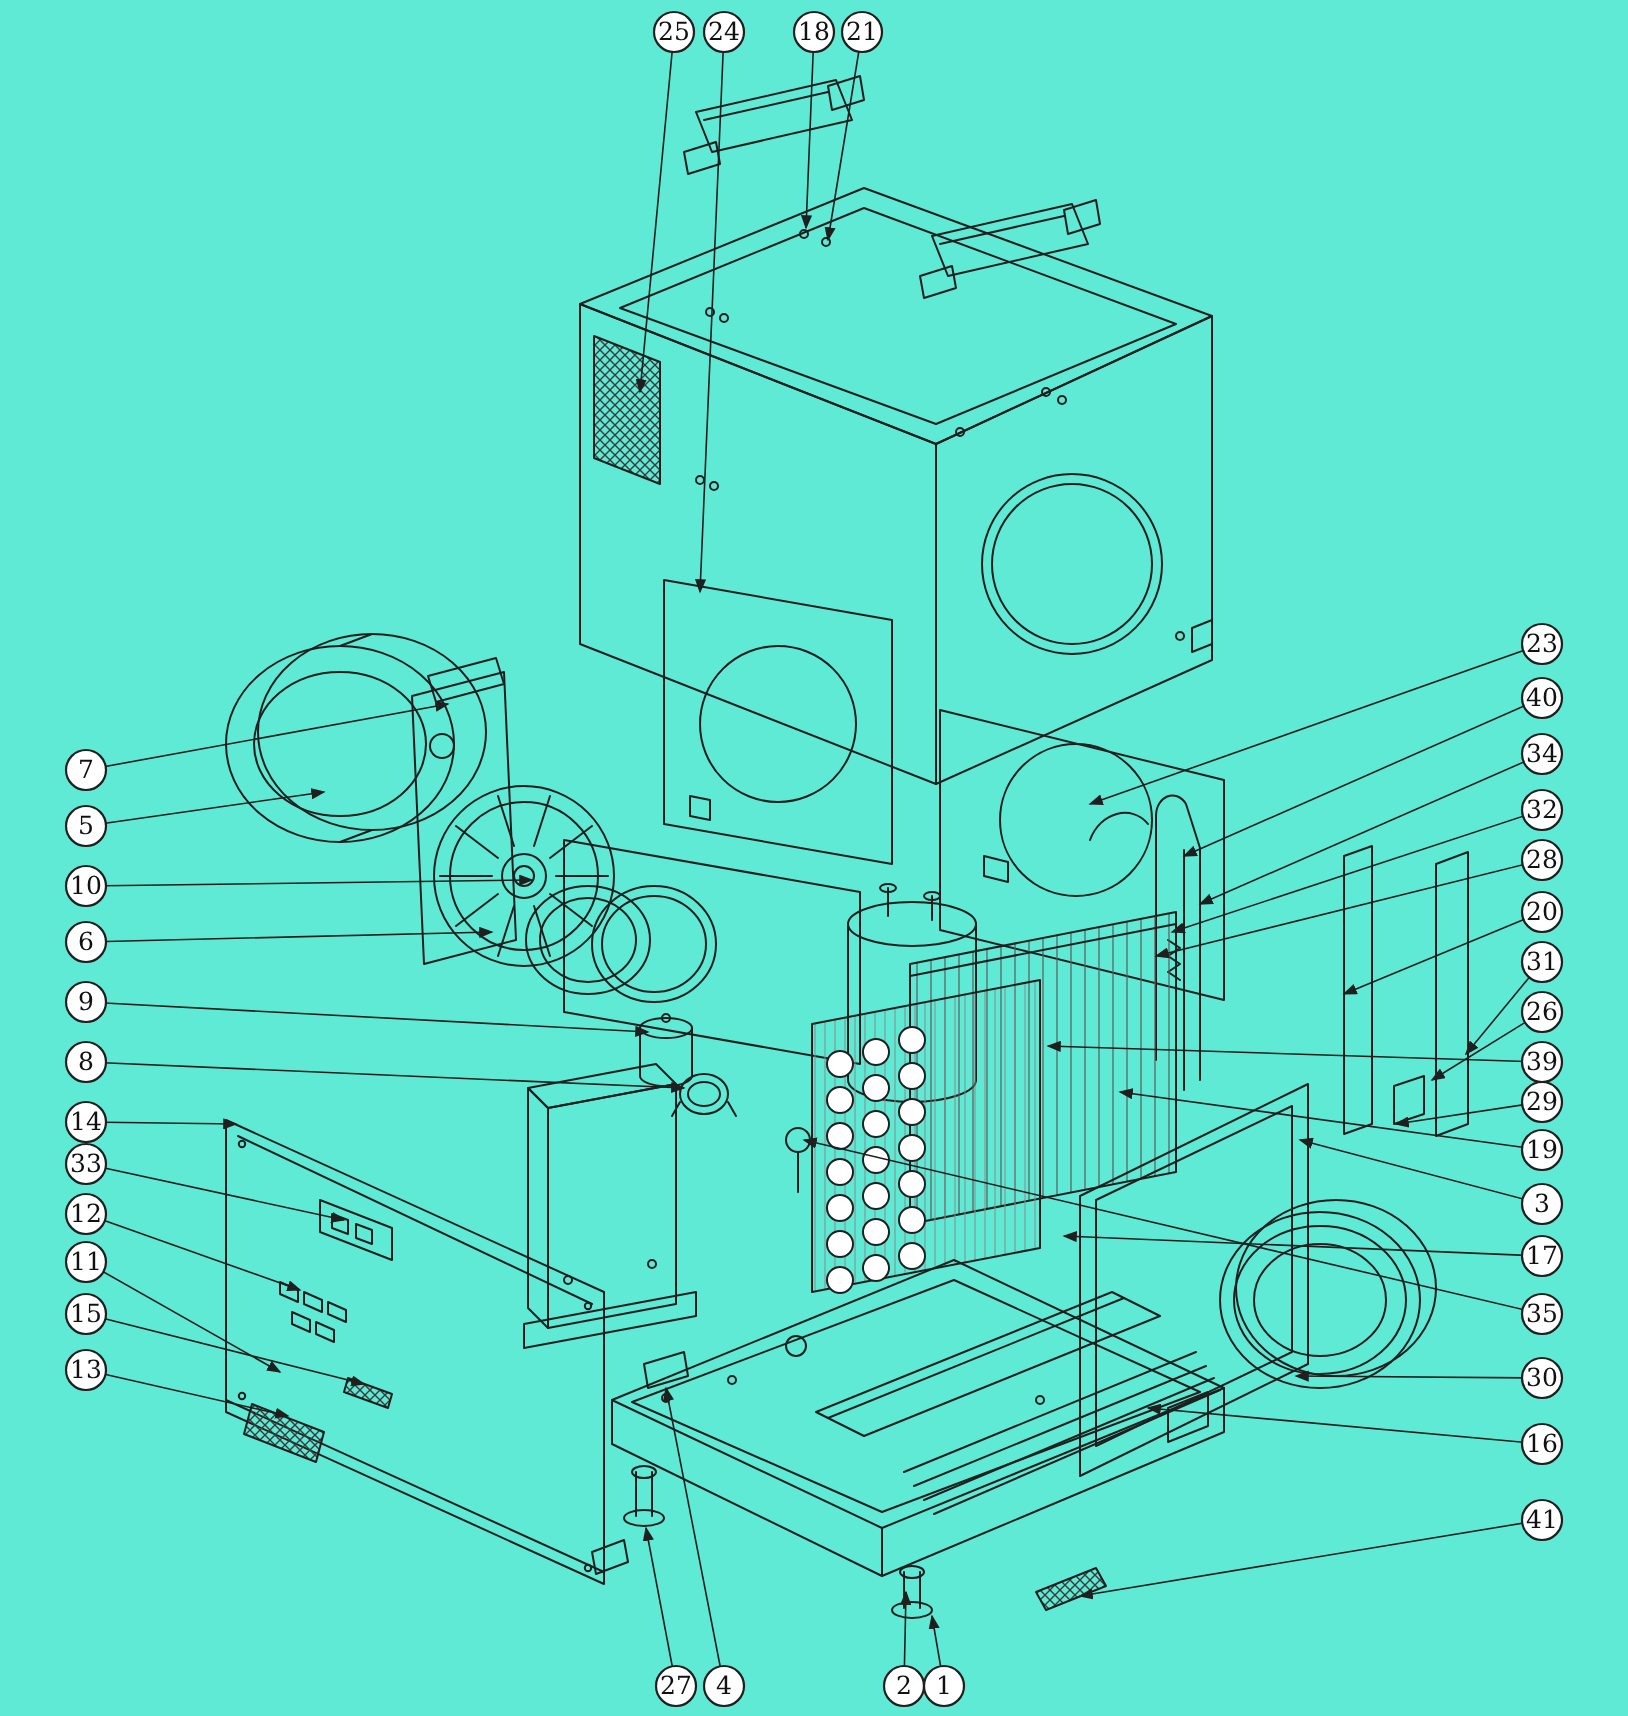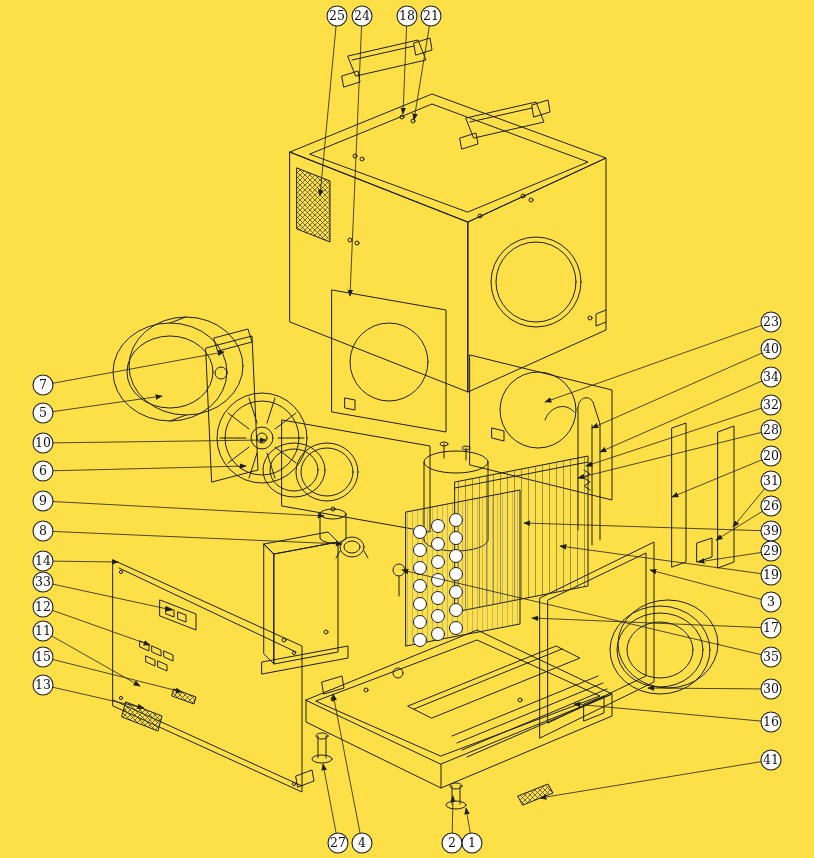--- a/index.html
+++ b/index.html
@@ -1,16 +1,16 @@
 <!DOCTYPE html>
 <html><head>
 <meta charset="utf-8">
 <style>
   html,body{margin:0;padding:0;background:#ffffff;}
-  .stage{position:relative;width:814px;height:858px;background:#fde047;overflow:hidden;}
+  .stage{position:relative;width:814px;height:858px;background:#5eead4;overflow:hidden;}
   svg{display:block;}
   .art{stroke:#1f1f1f;fill:none;stroke-width:1;stroke-linejoin:round;stroke-linecap:round;}
   .leader{stroke:#1f1f1f;stroke-width:0.8;fill:none;}
   .balloon circle{fill:#ffffff;stroke:#1f1f1f;stroke-width:1.1;}
   .balloon text{fill:#111111;stroke:none;font-family:"DejaVu Serif", serif;font-size:12.5px;text-anchor:middle;}
 </style>
 </head>
 <body>
 
 <div class="stage">

